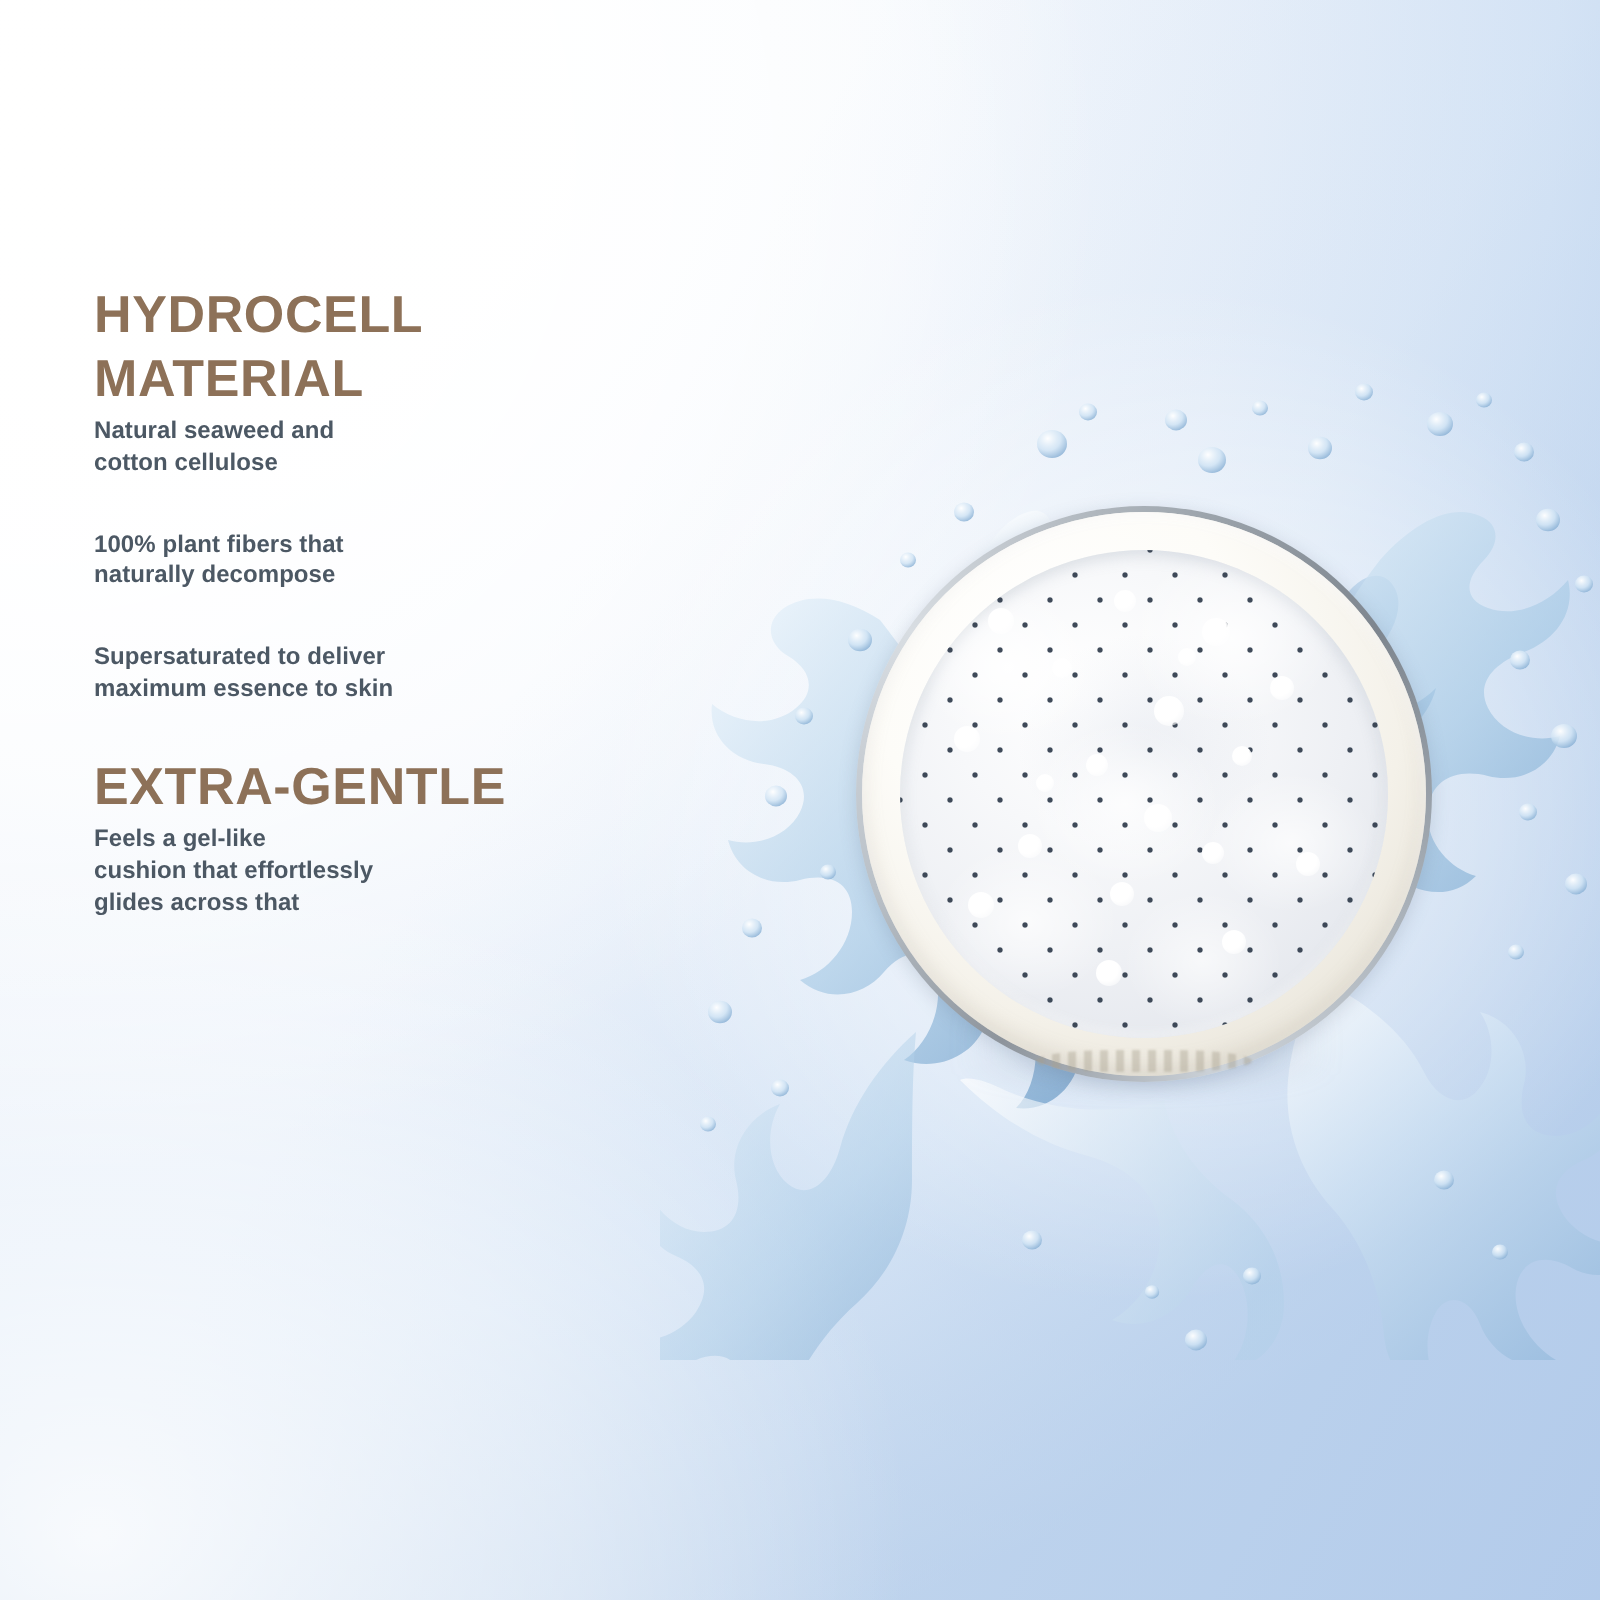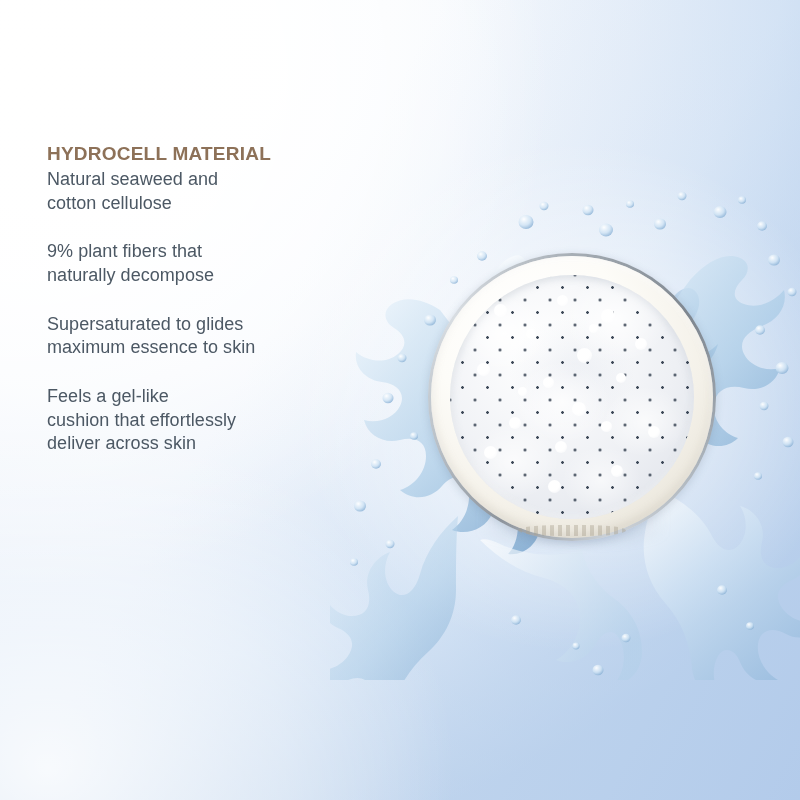--- a/index.html
+++ b/index.html
@@ -65,31 +65,31 @@
   .copy {
     position:absolute;
     left:47px; top:142px;
     width:300px;
   }
   .feature { margin-bottom:25px; }
   .feature:last-child { margin-bottom:0; }
 
   .f-head {
     color:#8d7158;
-    font-size:19px;
+    font-size:26px;
     font-weight:bold;
     letter-spacing:0.012em;
     line-height:1.215;
     white-space:pre-line;
     margin-bottom:3px;
   }
   .f-body {
     color:#4c5864;
-    font-size:18px;
-    font-weight:400;
+    font-size:12px;
+    font-weight:700;
     line-height:1.315;
     letter-spacing:0.003em;
     white-space:pre-line;
   }
 
   
   .product-zone {
     position:absolute;
     left:330px; top:160px;
     width:470px; height:520px;
@@ -212,33 +212,34 @@
 
   <div class="copy">
 
     <div class="feature">
       <div class="f-head">HYDROCELL MATERIAL</div>
       <div class="f-body">Natural seaweed and
 cotton cellulose</div>
     </div>
 
     <div class="feature">
-      <div class="f-body">9% plant fibers that
+      <div class="f-body">100% plant fibers that
 naturally decompose</div>
     </div>
 
     <div class="feature">
-      <div class="f-body">Supersaturated to glides
+      <div class="f-body">Supersaturated to deliver
 maximum essence to skin</div>
     </div>
 
     <div class="feature">
+      <div class="f-head">EXTRA-GENTLE</div>
       <div class="f-body">Feels a gel-like
 cushion that effortlessly
-deliver across skin</div>
+glides across that</div>
     </div>
 
   </div>
 
   <div class="product-zone">
 
     <div class="splash-layer">
       <svg viewBox="0 0 470 520" preserveAspectRatio="none" aria-hidden="true">
         <defs>
           <linearGradient id="wg1" x1="0" y1="0" x2="0.75" y2="1">

